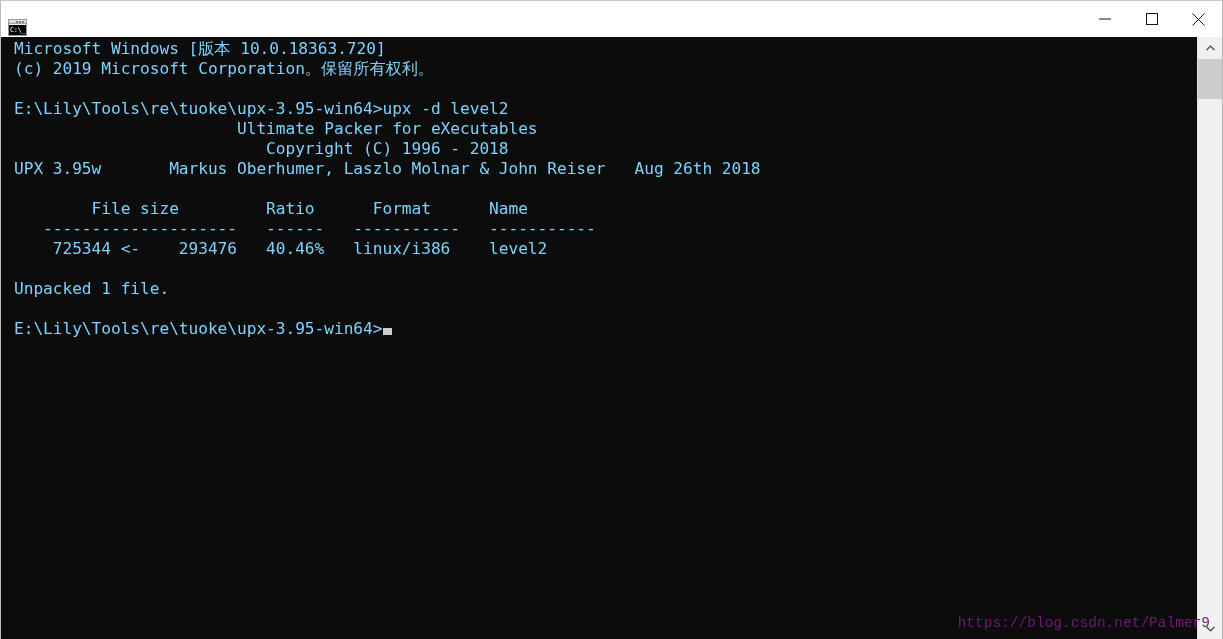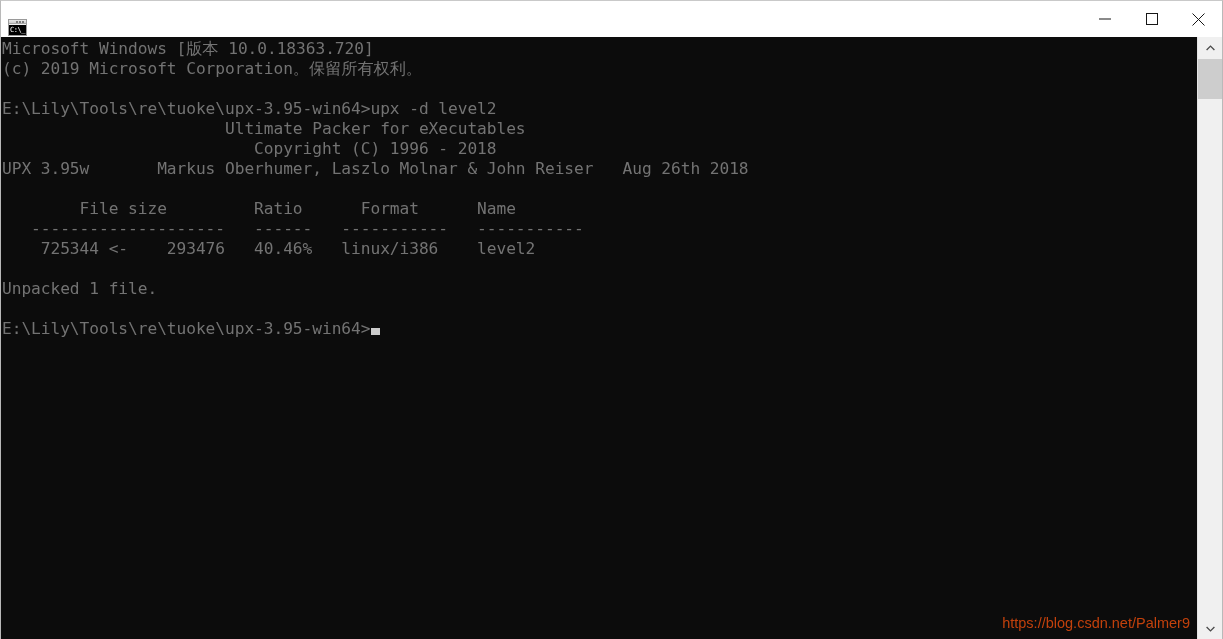--- a/index.html
+++ b/index.html
@@ -104,26 +104,26 @@
     background: #0c0c0c;
     overflow: hidden;
   }
 
   .screen {
     position: absolute;
     left: 0; top: 0;
     width: 1196px;
     height: 602px;
     background: #0c0c0c;
-    color: #737373;
+    color: #7dd3fc;
     font-family: "DejaVu Sans Mono", monospace;
     font-size: 16.2px;
     line-height: 20px;
     white-space: pre;
-    padding: 2px 0 0 1px;
+    padding: 2px 0 0 13px;
     letter-spacing: -0.05px;
     overflow: hidden;
   }
   .line { height: 20px; }
 
   .cursor {
     display: inline-block;
     width: 9px;
     height: 7px;
     background: #cccccc;
@@ -164,25 +164,25 @@
     position: absolute;
     top: 21px; left: 0;
     width: 25px;
     bottom: 21px;
     background: #f0f0f0;
   }
 
   
   .watermark {
     position: absolute;
-    right: 32px;
+    right: 12px;
     bottom: 8px;
-    font-family: Liberation Sans, sans-serif;
+    font-family: Liberation Mono, monospace;
     font-size: 14.5px;
-    color: #c2410c;
+    color: #701a75;
     white-space: nowrap;
     pointer-events: none;
   }
 </style>
 </head>
 <body>
 
 <div class="window">
 
   <div class="titlebar">

